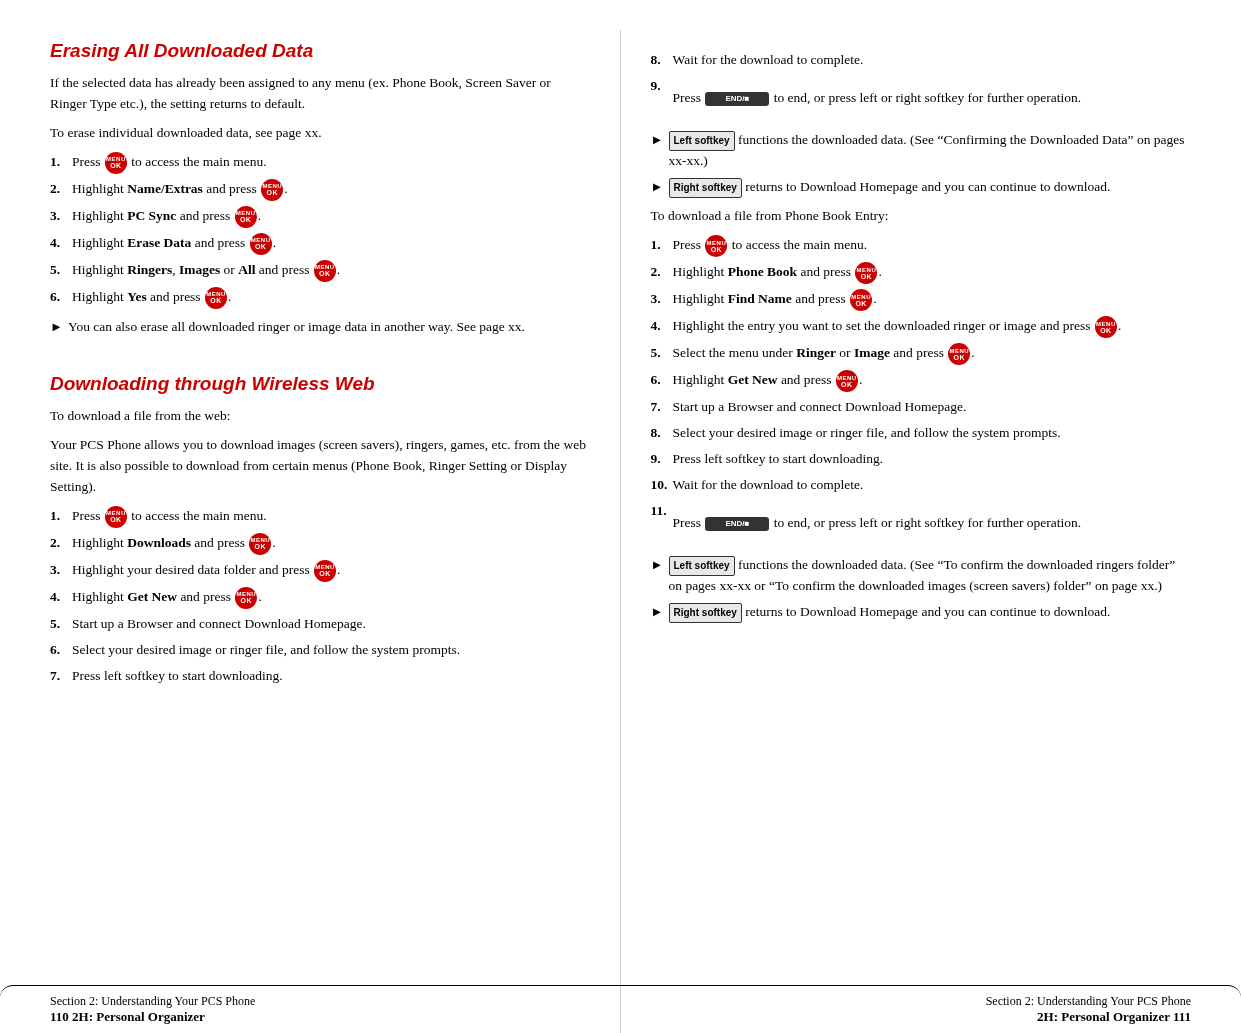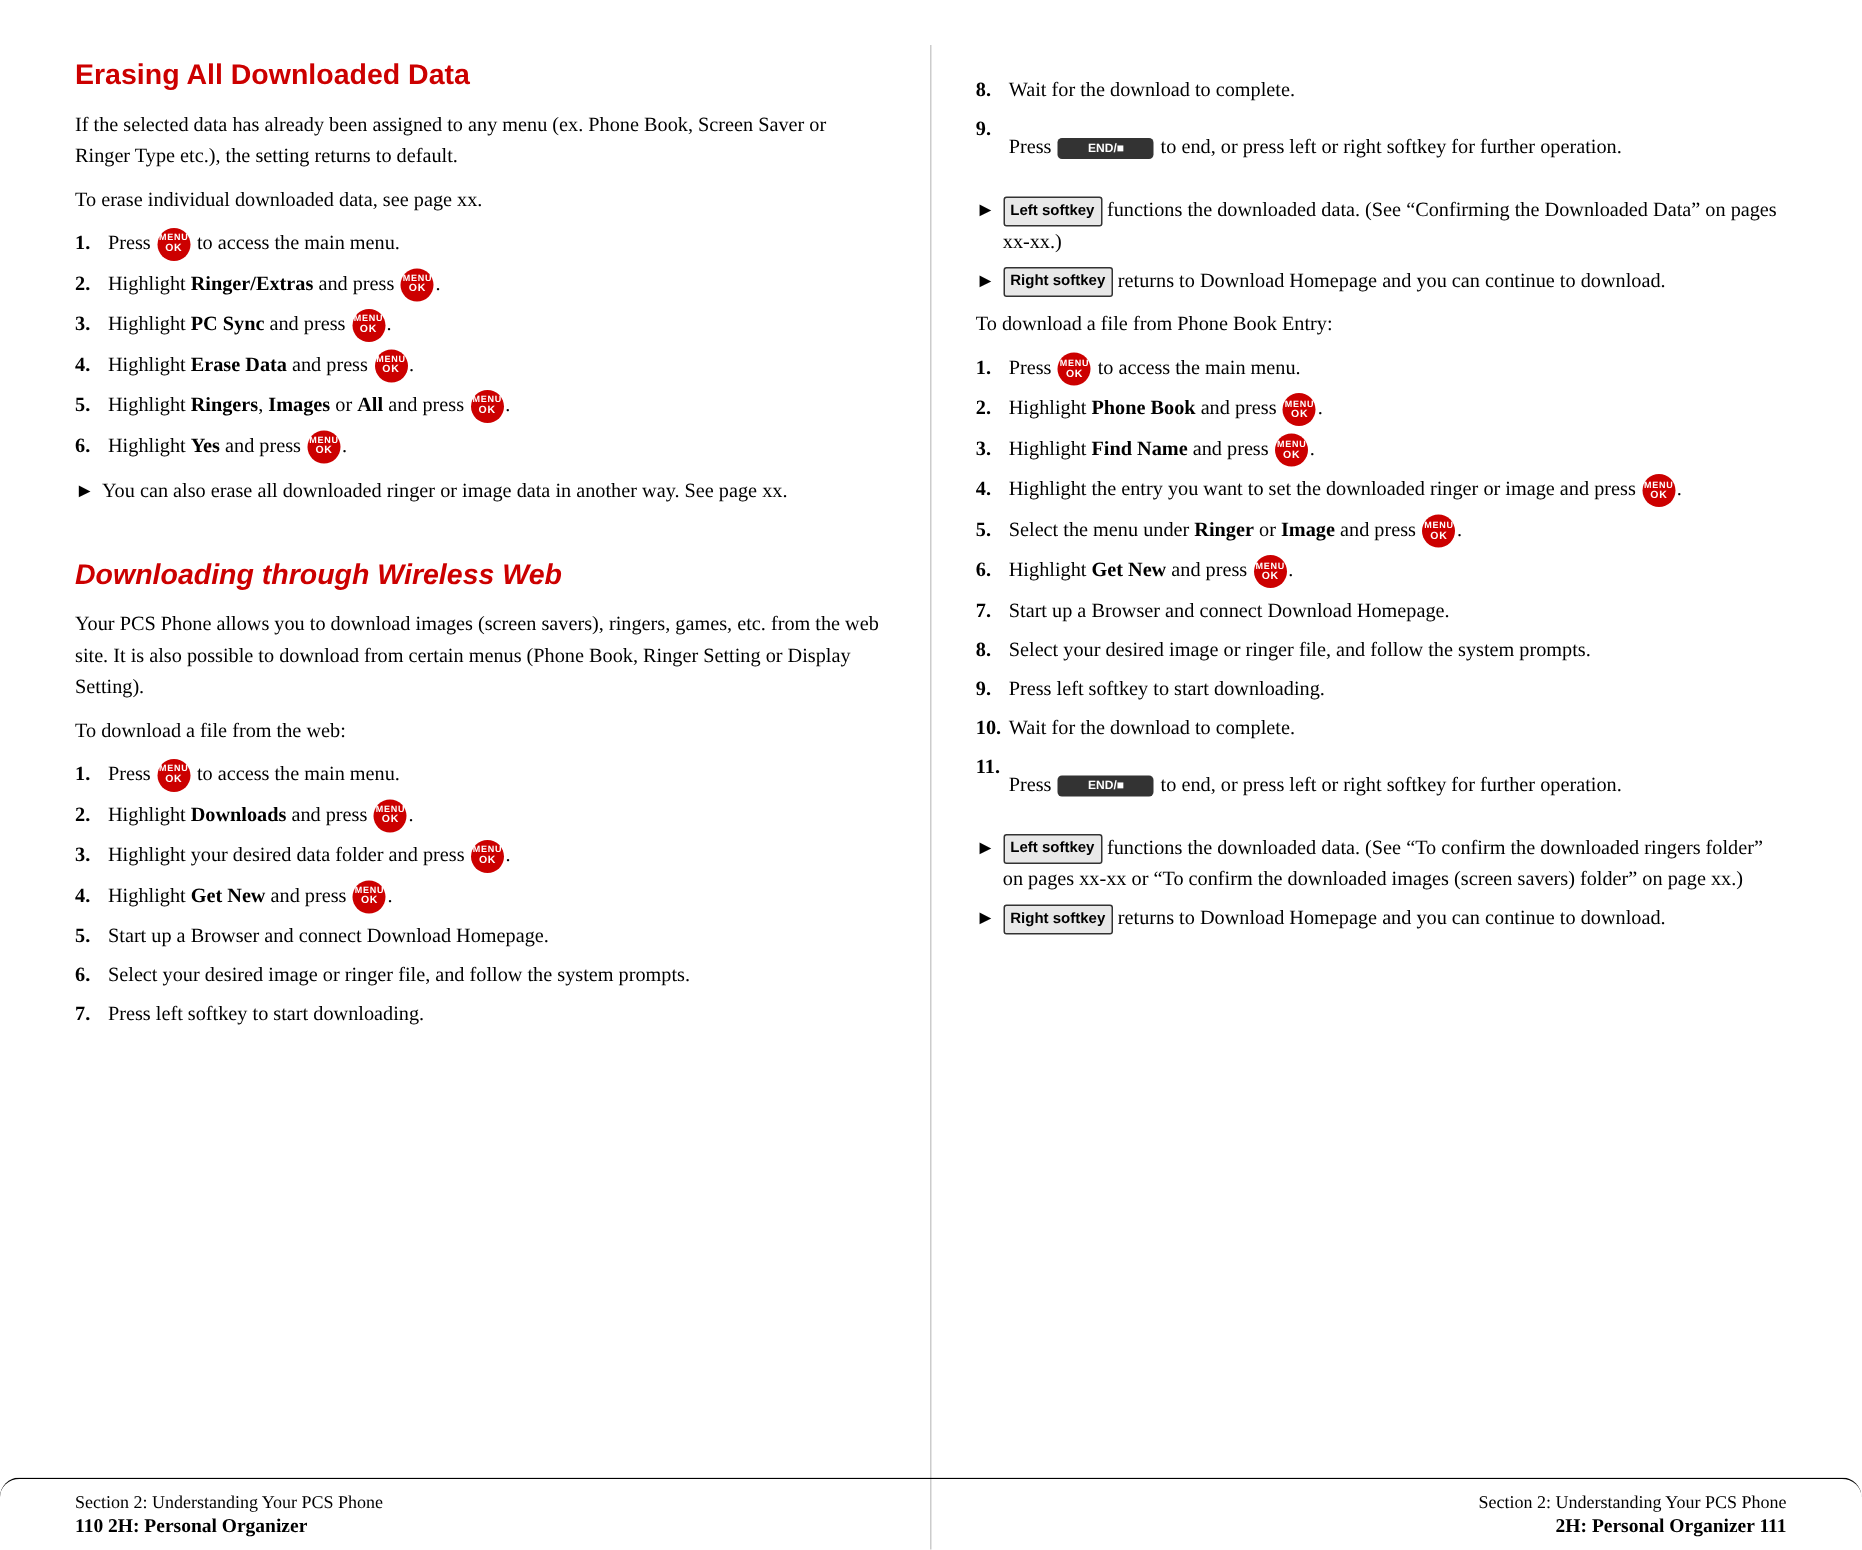--- a/index.html
+++ b/index.html
@@ -25,20 +25,21 @@
     }
     .right-col {
       width: 50%;
       padding: 10px 50px 60px 30px;
     }
     .section-title {
       color: #cc0000;
       font-family: Arial, sans-serif;
       font-size: 19px;
       font-weight: bold;
+      font-style: italic;
       margin-bottom: 10px;
       line-height: 1.2;
     }
     .subsection-title {
       color: #cc0000;
       font-family: Arial, sans-serif;
       font-size: 19px;
       font-weight: bold;
       font-style: italic;
       margin-top: 36px;
@@ -192,21 +193,21 @@
                 <span class="top-text">MENU</span>
                 <span class="bot-text">OK</span>
               </span>
             </span> to access the main menu.
         </span>
       </li>
 
       <li>
         <span class="num">2.</span>
         <span class="content">
-          Highlight <b>Ringer/Extras</b> and press <span class="menu-btn">
+          Highlight <b>Name/Extras</b> and press <span class="menu-btn">
               <span class="menu-btn-inner">
                 <span class="top-text">MENU</span>
                 <span class="bot-text">OK</span>
               </span>
             </span>.
         </span>
       </li>
 
       <li>
         <span class="num">3.</span>
@@ -258,22 +259,22 @@
     </ol>
 
     <ul class="bullet-list">
       <li>
         <span class="arrow">►</span>
         <span class="content">You can also erase all downloaded ringer or image data in another way. See page xx.</span>
       </li>
     </ul>
 
     <div class="subsection-title">Downloading through Wireless Web</div>
+    <p>To download a file from the web:</p>
     <p>Your PCS Phone allows you to download images (screen savers), ringers, games, etc. from the web site. It is also possible to download from certain menus (Phone Book, Ringer Setting or Display Setting).</p>
-    <p>To download a file from the web:</p>
 
     <ol class="ordered-list">
       <li>
         <span class="num">1.</span>
         <span class="content">
           Press <span class="menu-btn">
               <span class="menu-btn-inner">
                 <span class="top-text">MENU</span>
                 <span class="bot-text">OK</span>
               </span>

